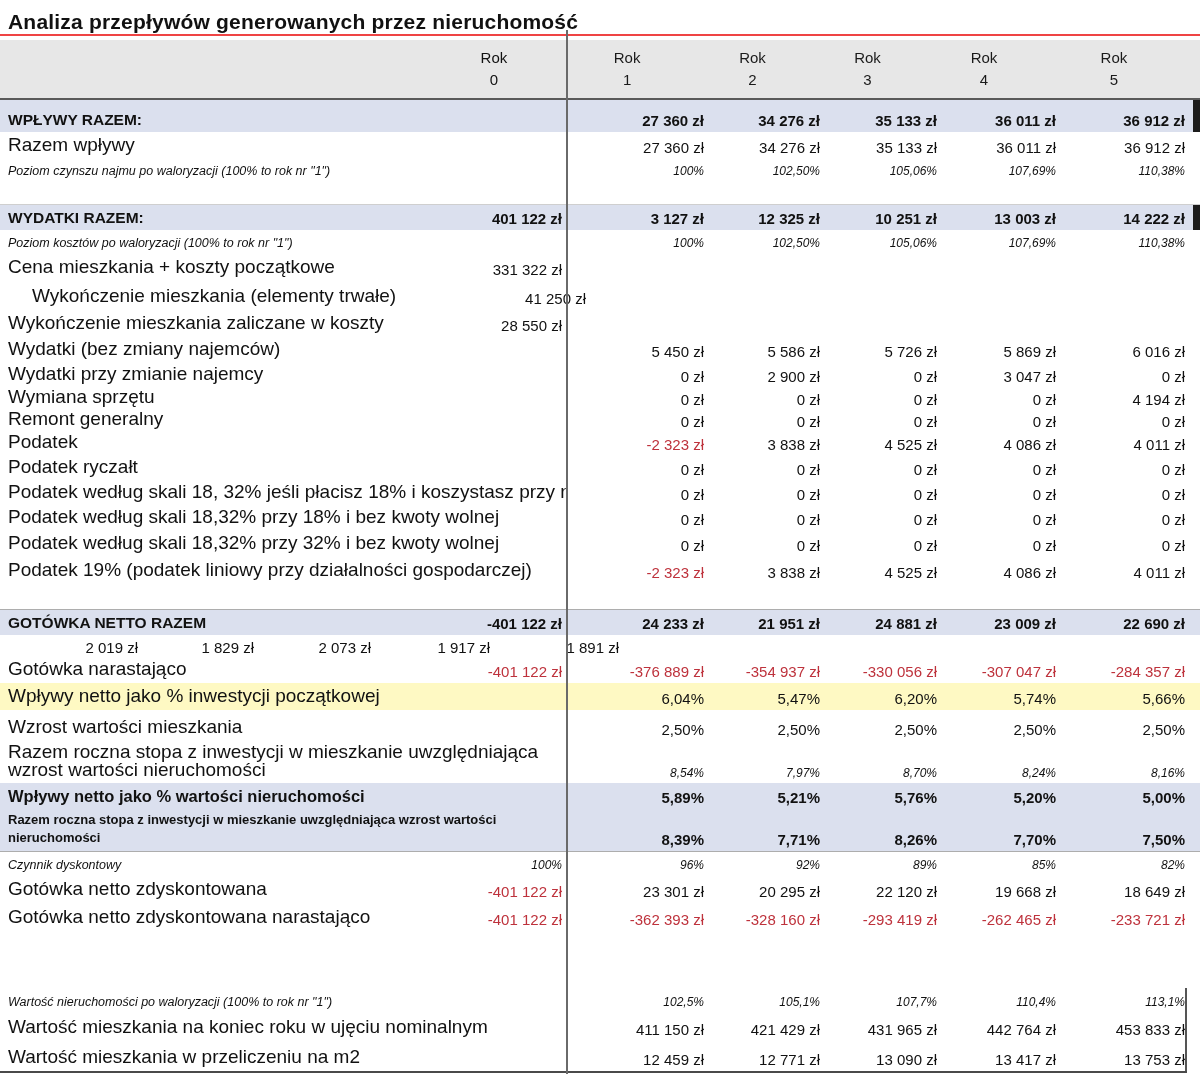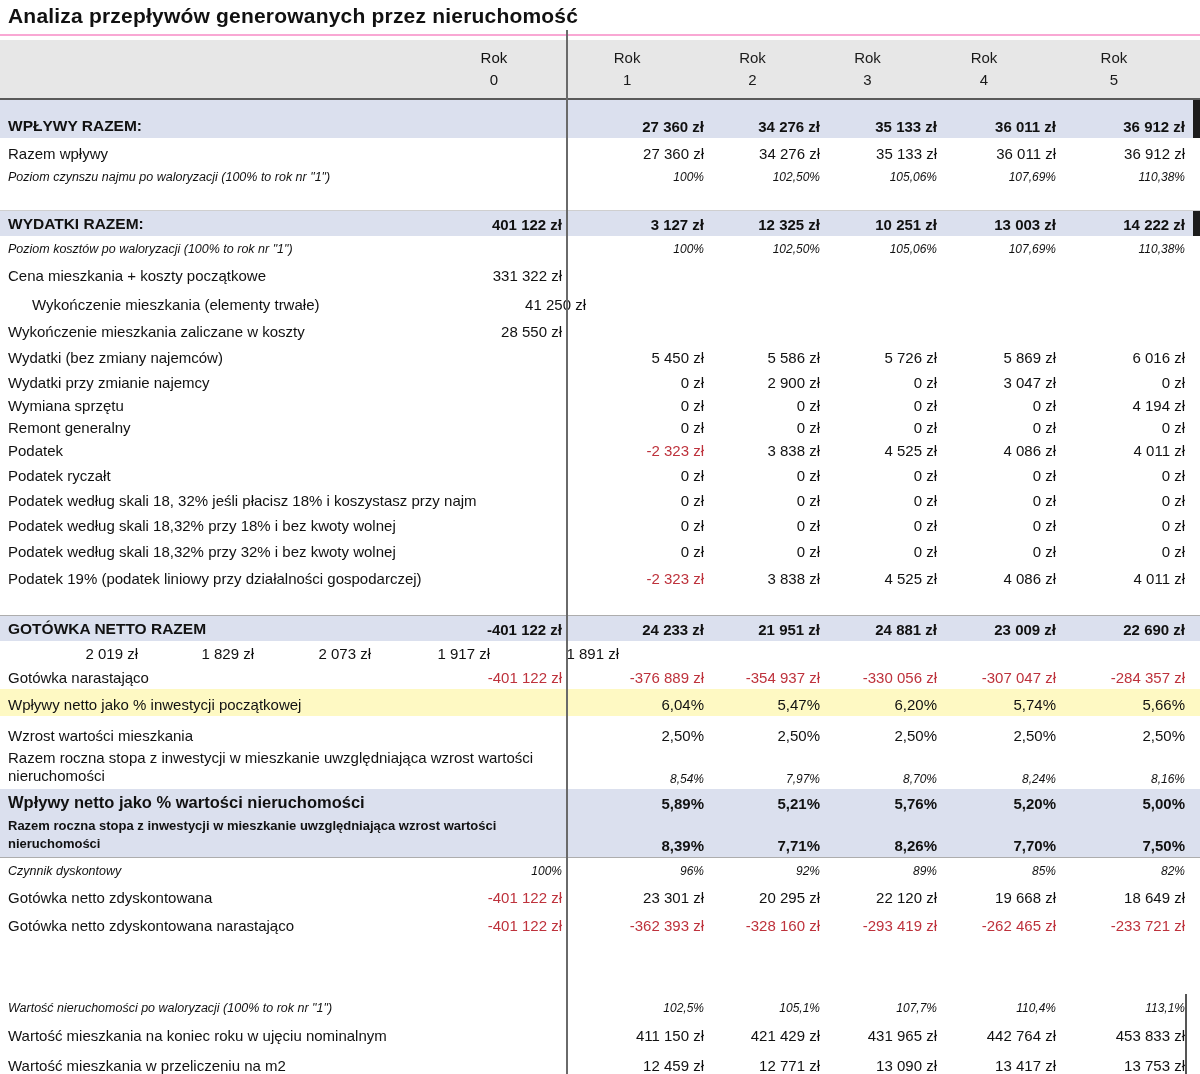--- a/index.html
+++ b/index.html
@@ -1,30 +1,30 @@
 <!DOCTYPE html>
 <html><head>
 <meta charset="utf-8">
 <style>
   html,body{margin:0;padding:0;background:#fff;}
   body{width:1200px;height:1074px;overflow:hidden;font-family:"Liberation Sans","DejaVu Sans",sans-serif;color:#111;position:relative;}
   #sheet{position:relative;width:1200px;height:1074px;background:#fff;}
   
-  #titlebar{height:34px;border-bottom:2px solid #f9a8d4;display:flex;align-items:flex-start;}
+  #titlebar{height:34px;border-bottom:2px solid #ef4444;display:flex;align-items:flex-end;}
   #titlebar .t{font-size:21px;font-weight:bold;padding:4px 0 0 8px;letter-spacing:.2px;white-space:nowrap;}
   #gap-under-title{height:4px;}
   
   #headband{height:58px;background:#e7e7e7;border-bottom:2px solid #5a5a5a;display:flex;}
   .hcell{display:flex;flex-direction:column;justify-content:center;align-items:center;font-size:15px;line-height:22px;color:#1a1a1a;}
   .hlblcell{width:566px;display:flex;justify-content:flex-end;}
   .hlblcell .inner{width:130px;text-align:center;display:flex;flex-direction:column;justify-content:center;font-size:15px;line-height:22px;}
   
   .row{display:flex;position:relative;width:1200px;box-sizing:border-box;}
   .lbl{width:566px;display:flex;justify-content:space-between;align-items:flex-end;overflow:hidden;white-space:nowrap;box-sizing:border-box;padding:0 4px 3px 8px;}
-  .lbl .t{font-size:15px;}
+  .lbl .t{font-size:19px;}
   .lbl .v0{font-size:15px;text-align:right;flex:0 0 auto;padding-left:6px;}
   .cell{display:flex;justify-content:flex-end;align-items:flex-end;box-sizing:border-box;padding:0 0 3px 0;font-size:15px;white-space:nowrap;}
   .c1{width:138px;} .c2{width:116px;} .c3{width:117px;} .c4{width:119px;} .c5{width:144px;padding-right:15px;}
   .r-section{background:#dbe0ee;font-weight:bold;}
   .r-section .lbl .t{font-size:15.5px;}
   .r-blue{background:#fef9c3;}
   .r-bigbold .lbl .t{font-size:16.5px;}
   .r-italic .lbl .t{font-style:italic;font-size:12.5px;}
   .r-italic .cell,.r-italic .lbl .v0{font-style:italic;font-size:12px;}
   .vals-italic .cell{font-style:italic;font-size:12px;}
@@ -71,21 +71,21 @@
       <div class="hcell c4" style="width: 119px;">
         <span>Rok</span>
         <span>4</span>
       </div>
       <div class="hcell c5" style="width: 144px; padding-right: 15px;">
         <span>Rok</span>
         <span>5</span>
       </div>
     </div>
   <div id="tbody">
-      <div class="row r-section strip" style="height: 38px;">
+      <div class="row r-section strip" style="height: 32px;">
         <div class="lbl">
           <span class="t">WPŁYWY RAZEM:</span>
           <span class="v0"></span>
         </div>
         <div class="cell c1">27 360 zł</div>
         <div class="cell c2">34 276 zł</div>
         <div class="cell c3">35 133 zł</div>
         <div class="cell c4">36 011 zł</div>
         <div class="cell c5">36 912 zł</div>
       </div>

